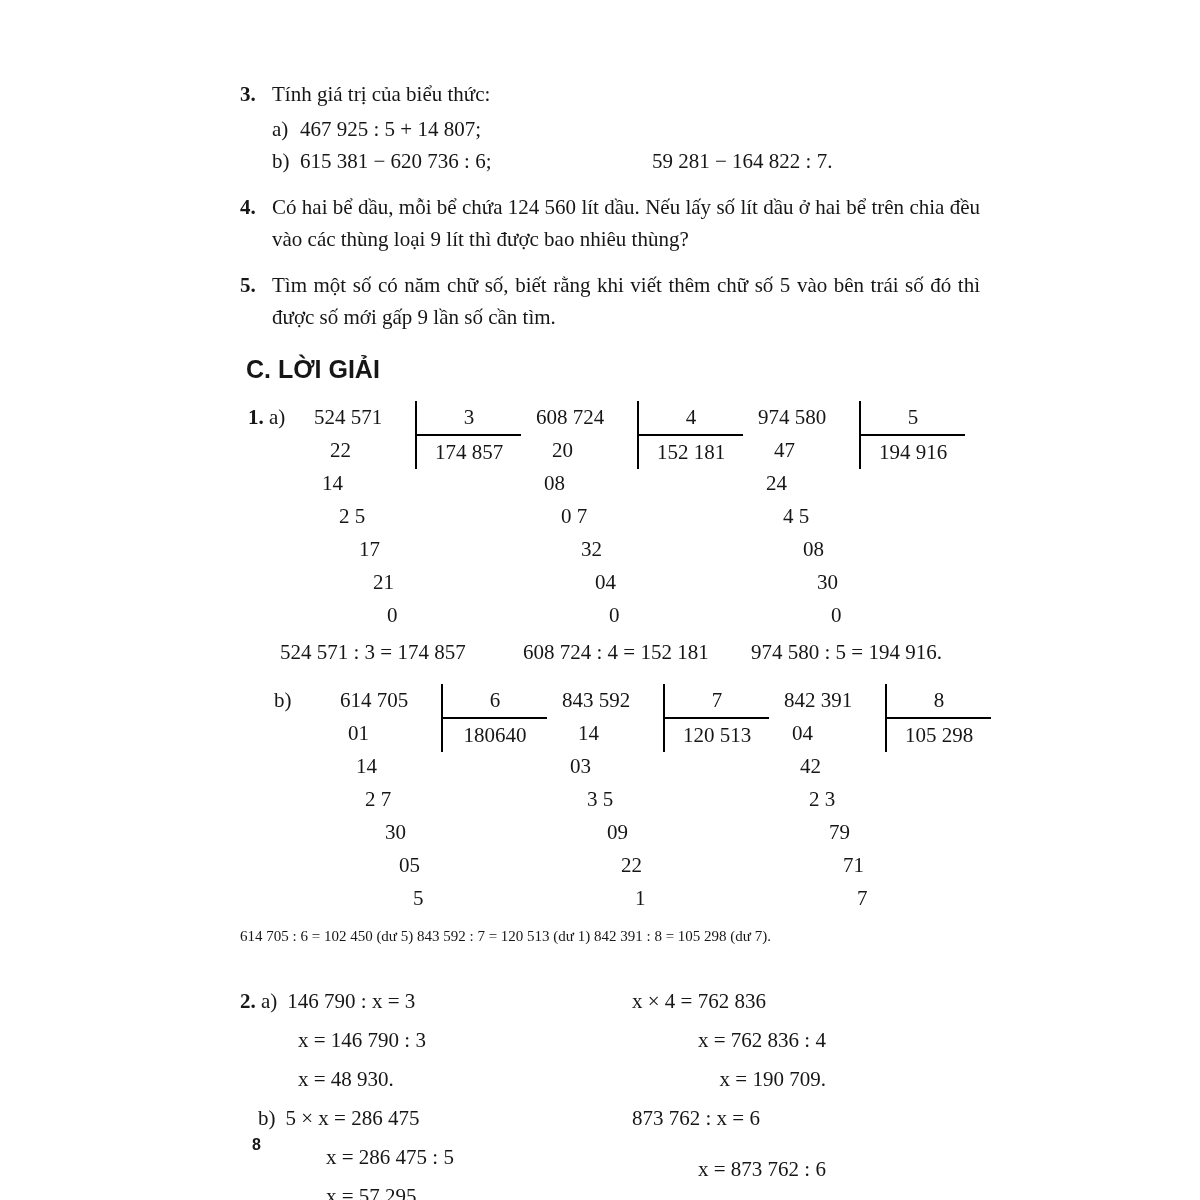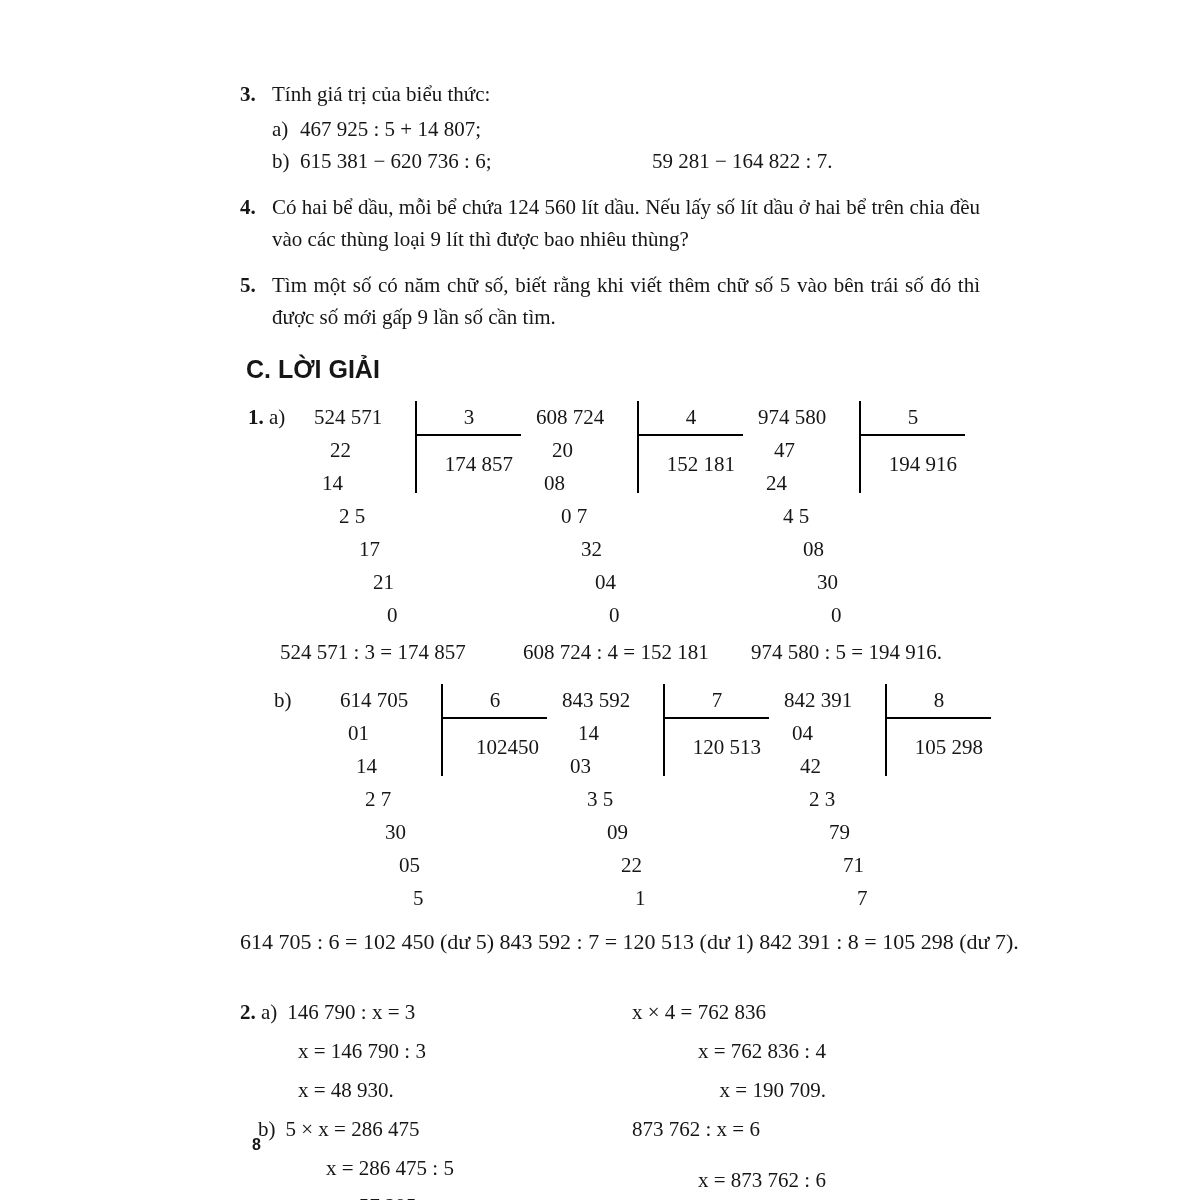--- a/index.html
+++ b/index.html
@@ -33,26 +33,26 @@
   .division{display:flex;align-items:flex-start;font-size:21px;line-height:33px;}
   .dl{min-width:92px;}
   .st.s1{padding-left:16px;}
   .st.s2{padding-left:8px;}
   .st.s3{padding-left:25px;}
   .st.s4{padding-left:45px;}
   .st.s5{padding-left:59px;}
   .st.s6{padding-left:73px;}
   .dr{border-left:2px solid #000;margin-left:9px;text-align:center;min-width:104px;}
   .divisor{border-bottom:2px solid #000;padding:0 10px;}
-  .quotient{padding:12px 8px;text-align:right;}
+  .quotient{padding:0 8px;}
 
   .eq-row{display:flex;margin:4px 0 16px 40px;white-space:nowrap;}
   .eq-row .eq1{width:243px;flex:none;}
   .eq-row .eq2{width:228px;flex:none;}
-  .eqb{margin:10px 0 4px 0;white-space:nowrap;font-size:22px;}
+  .eqb{margin:10px 0 4px 0;white-space:nowrap;font-size:15px;}
 
   
   .p2{display:flex;margin-top:34px;line-height:1.85;}
   .p2-left{width:392px;flex:none;}
   .p2-line{white-space:nowrap;}
   .p2-label-row{display:flex;}
   .p2-label-row .num{font-weight:bold;}
   .p2-label-row .lbl{margin-right:10px;}
   .ind-a{padding-left:58px;}
   .ind-b-label{padding-left:18px;}
@@ -177,21 +177,21 @@
             <div class="dividend">614 705</div>
             <div class="st s2">01</div>
             <div class="st s1">14</div>
             <div class="st s3">2 7</div>
             <div class="st s4">30</div>
             <div class="st s5">05</div>
             <div class="st s6">5</div>
           </div>
           <div class="dr">
             <div class="divisor">6</div>
-            <div class="quotient">102450</div>
+            <div class="quotient">180640</div>
           </div>
         </div>
       </div>
 
       <div class="dcol">
         <div class="division">
           <div class="dl">
             <div class="dividend">843 592</div>
             <div class="st s1">14</div>
             <div class="st s2">03</div>

